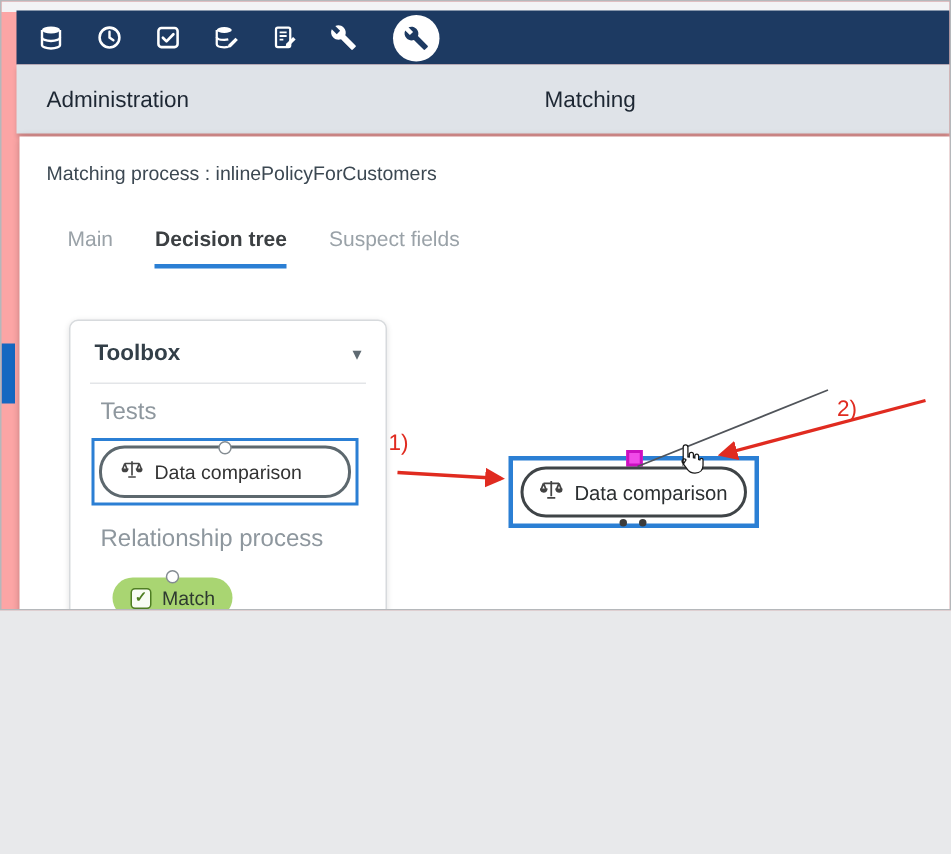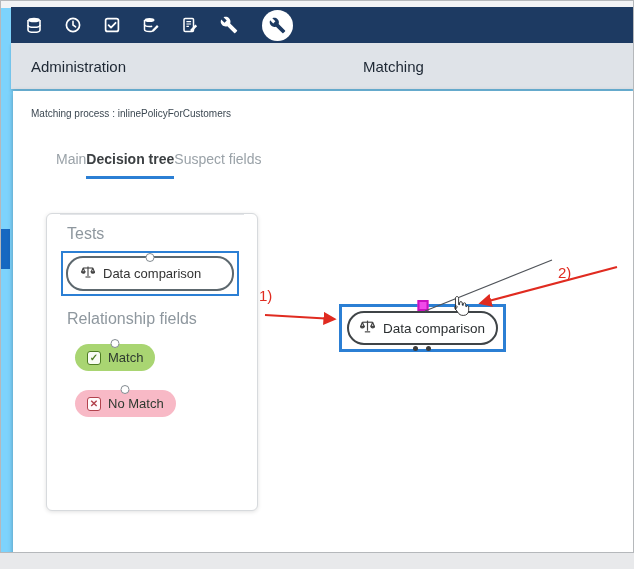--- a/index.html
+++ b/index.html
@@ -1,18 +1,18 @@
 <!DOCTYPE html>
 <html style="--navbar: #1d3a62; --accent: #2b7fd4; --match: #a9d572; --suspect: #f8d9a2; --nomatch: #f8b9c6; --magenta: #cb10c0; --red: #e02b20;"><head>
 <meta charset="utf-8">
 <style>
   * { margin:0; padding:0; box-sizing:border-box; }
   html,body { background:#e8e9eb; }
   body { font-family:"Liberation Sans", sans-serif; }
-  .screen { position:relative; width:634px; height:553px; background:#7dd3fc;
+  .screen { position:relative; width:634px; height:407px; background:#fca5a5;
             overflow:hidden; border:1px solid #b5b8bb; }
 
   .topstrip { position:absolute; left:0; top:0; width:100%; height:7px; background:#f2f3f5; }
 
   
   .navbar { position:absolute; left:10px; top:6px; right:0; height:36px;
             background:var(--navbar,#1d3a62); display:flex; align-items:center;
             padding-left:14px; gap:21px; }
   .nav-icon { width:18px; height:18px; display:flex; align-items:center; justify-content:center; cursor:pointer; }
   .nav-active { width:31px; height:31px; border-radius:50%; background:#fff;
@@ -24,25 +24,25 @@
   .menu-item { position:absolute; top:0; height:100%; display:flex; align-items:center;
                font-size:15px; color:#1d2733; cursor:pointer; }
   .menu-admin { left:20px; }
   .menu-cust  { left:352px; }
 
   .side-fragment { position:absolute; left:0; top:228px; width:9px; height:40px; background:#1668c1; }
 
   
   .panel { position:absolute; left:12px; top:90px; width:622px; height:472px;
            background:#fff; box-shadow:0 1px 5px rgba(0,0,0,.3); }
-  .page-title { position:absolute; left:18px; top:17px; font-size:10px;
+  .page-title { position:absolute; left:18px; top:17px; font-size:13px;
                 font-weight:500; color:#3c4852; }
 
   
-  .tabs { position:absolute; left:43px; top:60px; display:flex; }
+  .tabs { position:absolute; left:32px; top:60px; display:flex; gap:28px; }
   .tab { font-size:14px; color:#9aa2a8; padding-bottom:9px; cursor:pointer; }
   .tab.active { color:#3c4043; font-weight:700; border-bottom:3px solid var(--accent,#2b7fd4); }
 
   
   .toolbox { position:absolute; left:33px; top:122px; width:212px; height:298px;
              background:#fff; border:1px solid #d7dadd; border-radius:6px;
              box-shadow:0 1px 4px rgba(0,0,0,.12); }
   .tb-header { display:flex; align-items:center; padding:13px 16px 11px; }
   .tb-title { font-size:15px; font-weight:700; color:#333f48; }
   .tb-caret { margin-left:auto; color:#5f6a72; font-size:12px; cursor:pointer; }
@@ -173,20 +173,24 @@
   <div class="panel">
     <div class="page-title">Matching process : inlinePolicyForCustomers</div>
 
     <div class="tabs">
       <span class="tab">Main</span>
       <span class="tab active">Decision tree</span>
       <span class="tab">Suspect fields</span>
     </div>
 
     <div class="toolbox">
+      <div class="tb-header">
+        <span class="tb-title">Toolbox</span>
+        <span class="tb-caret"></span>
+      </div>
       <div class="tb-divider"></div>
 
       <div class="tb-section">Tests</div>
 
       <div class="dc-select">
         <div class="dc-pill">
           <span>
             <svg width="14" height="14" viewBox="0 0 14 14">
               <g stroke="#444" stroke-width="1.1" fill="none">
                 <line x1="7" y1="1.5" x2="7" y2="11"></line>
@@ -197,21 +201,21 @@
                 <path d="M11.8 3l-1.5 3.8M11.8 3l1.5 3.8"></path>
                 <path d="M10.1 6.8a1.9 1.9 0 0 0 3.7 0z" fill="#444"></path>
               </g>
             </svg>
           </span>
           <span>Data comparison</span>
           <span class="port-circle"></span>
         </div>
       </div>
 
-      <div class="tb-section rel">Relationship fields</div>
+      <div class="tb-section rel">Relationship process</div>
 
       <div class="pill-stack">
         <span class="status-pill pill-match">
           <span class="st-ic ic-match"></span>
           <span>Match</span>
           <span class="port-circle"></span>
         </span>
         <span class="status-pill pill-nomatch">
           <span class="st-ic ic-nomatch"></span>
           <span>No Match</span>

